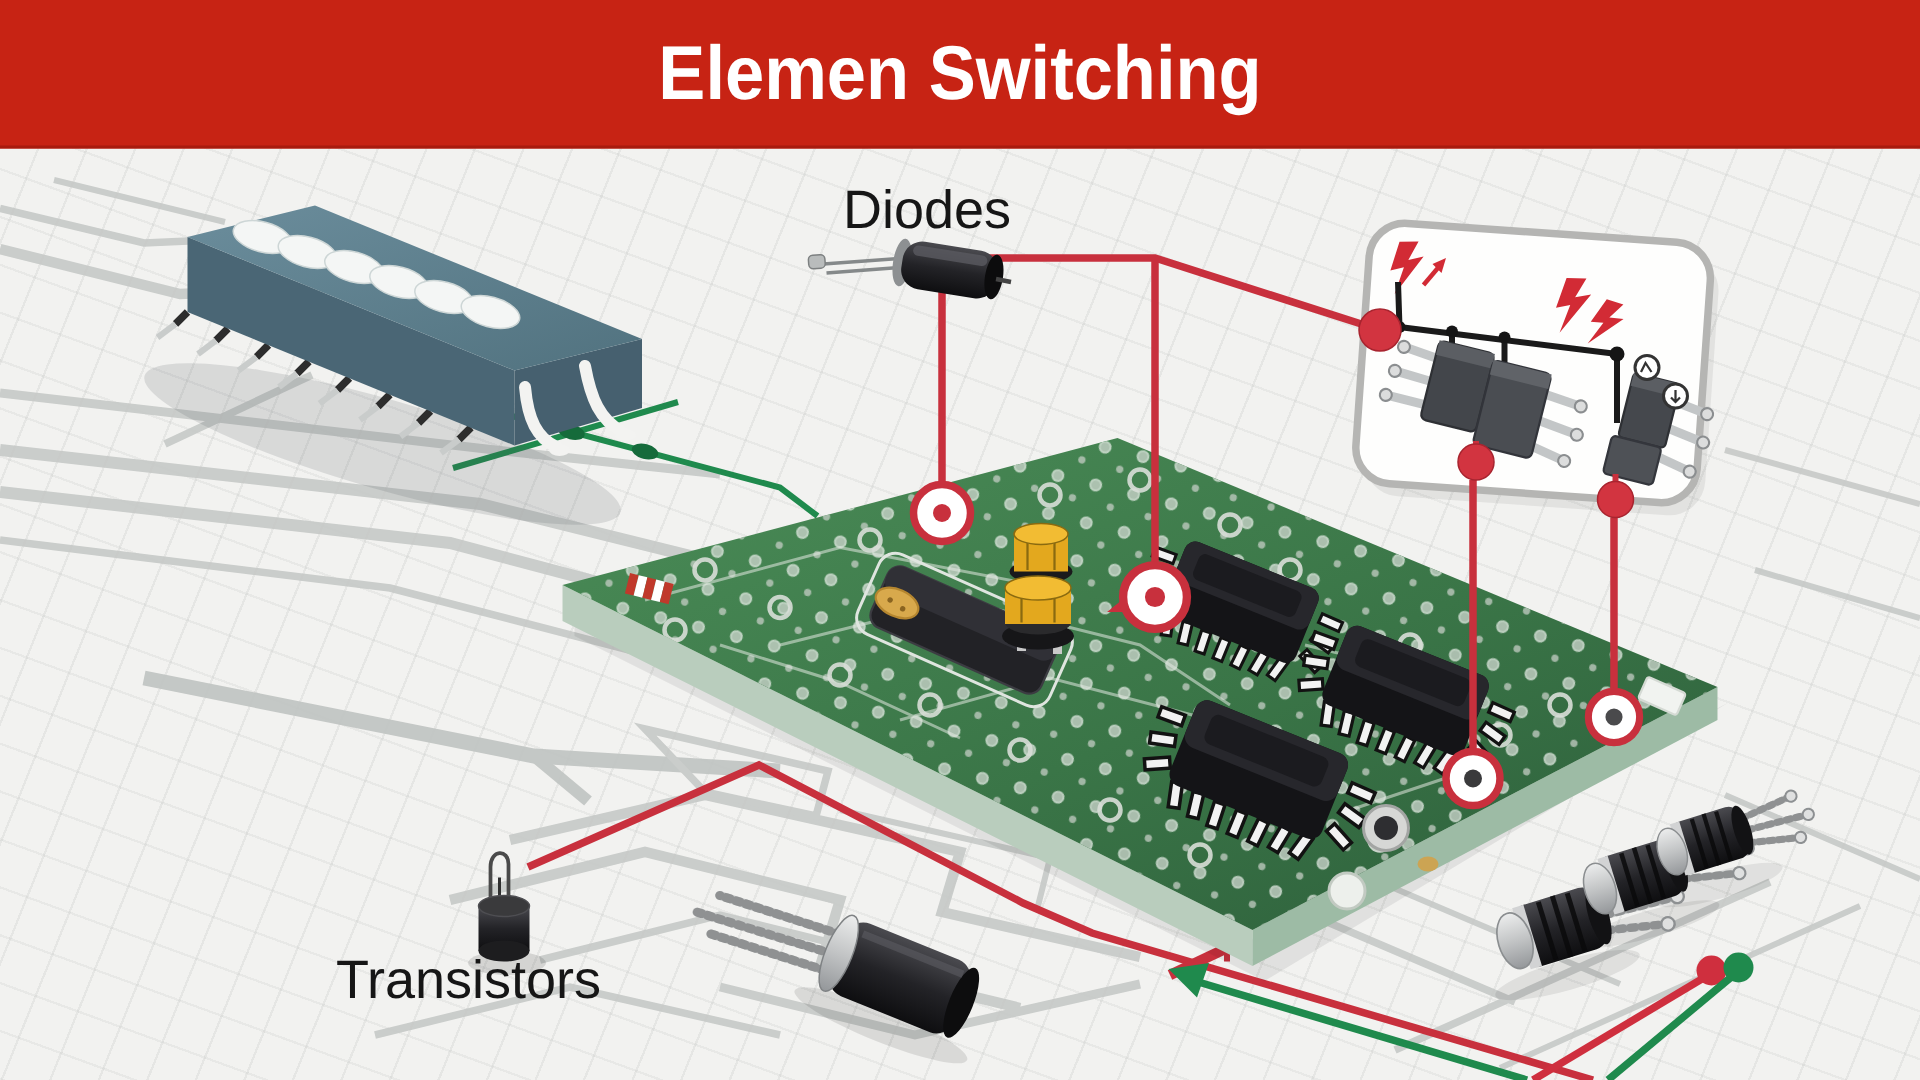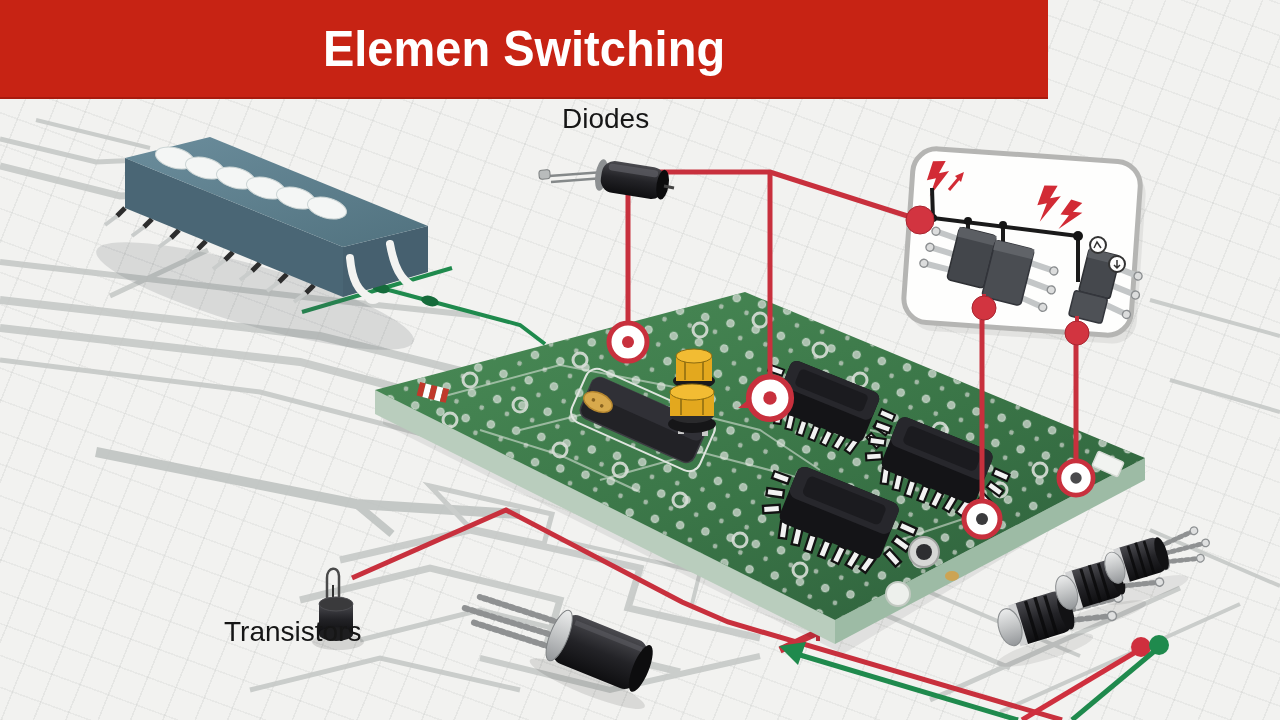--- a/index.html
+++ b/index.html
@@ -5,32 +5,32 @@
   html,body{margin:0;padding:0;background:#e8e8e6;}
   .stage{
     position:relative;width:1280px;height:720px;overflow:hidden;
     font-family:"Liberation Sans",sans-serif;
     background-color:#f2f2f0;
     background-image:
       repeating-linear-gradient(112deg, rgba(185,188,186,.22) 0 1.5px, transparent 1.5px 30px),
       repeating-linear-gradient(20deg,  rgba(185,188,186,.18) 0 1.5px, transparent 1.5px 30px);
   }
   .banner{
-    position:absolute;left:0;top:0;width:1048px;height:97px;
+    position:absolute;left:0;top:0;width:1280px;height:97px;
     background:#c72314;border-bottom:2px solid #a81b0e;
     display:flex;align-items:center;justify-content:center;
   }
   .banner h1{
     margin:0;color:#ffffff;font-size:47px;font-weight:bold;
     letter-spacing:0px;transform:scaleY(1.08);
     font-family:"Liberation Sans",sans-serif;
   }
   .float-label{
-    position:absolute;color:#161616;font-size:28px;font-weight:500;
-    font-family:"Liberation Sans",sans-serif;white-space:nowrap;
+    position:absolute;color:#161616;font-size:36px;font-weight:500;
+    font-family:"Liberation Sans",sans-serif;white-space:nowrap;margin-top:16px;
   }
   #label-diodes{left:562px;top:103px;}
   #label-transistors{left:224px;top:616px;}
   svg.scene{position:absolute;left:0;top:0;}
 </style>
 </head>
 <body>
 
 <div class="stage">
 

